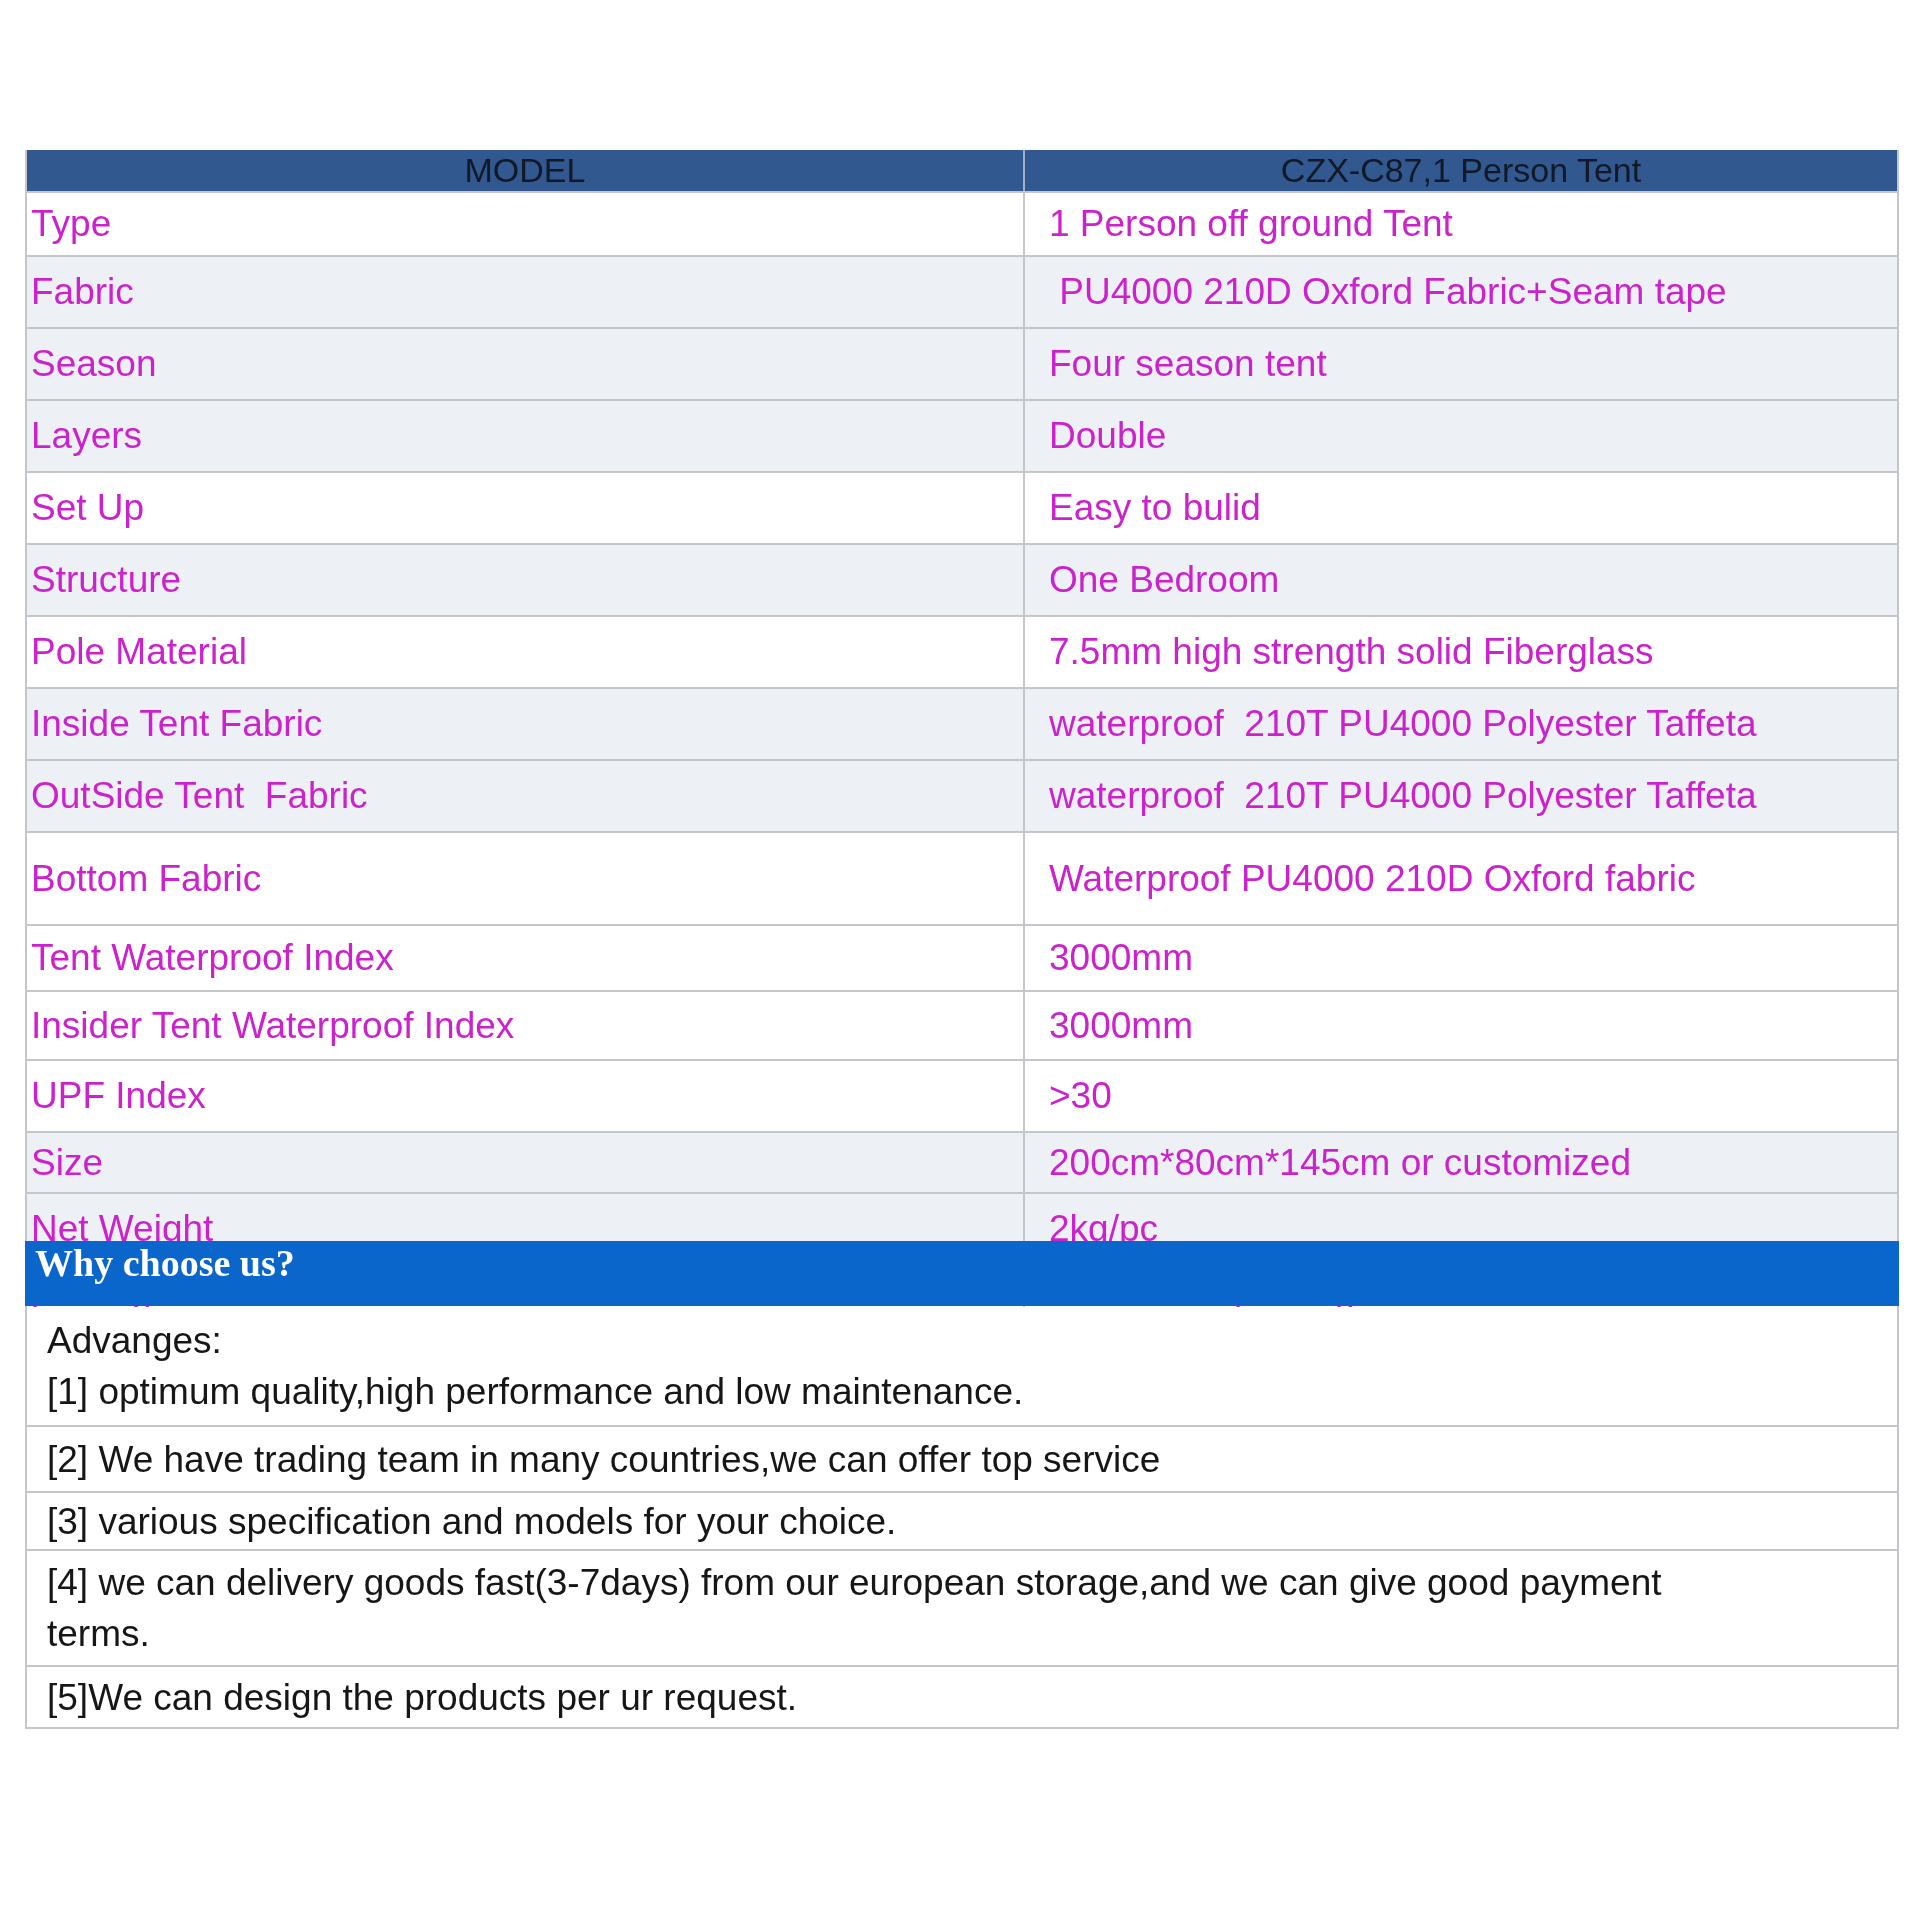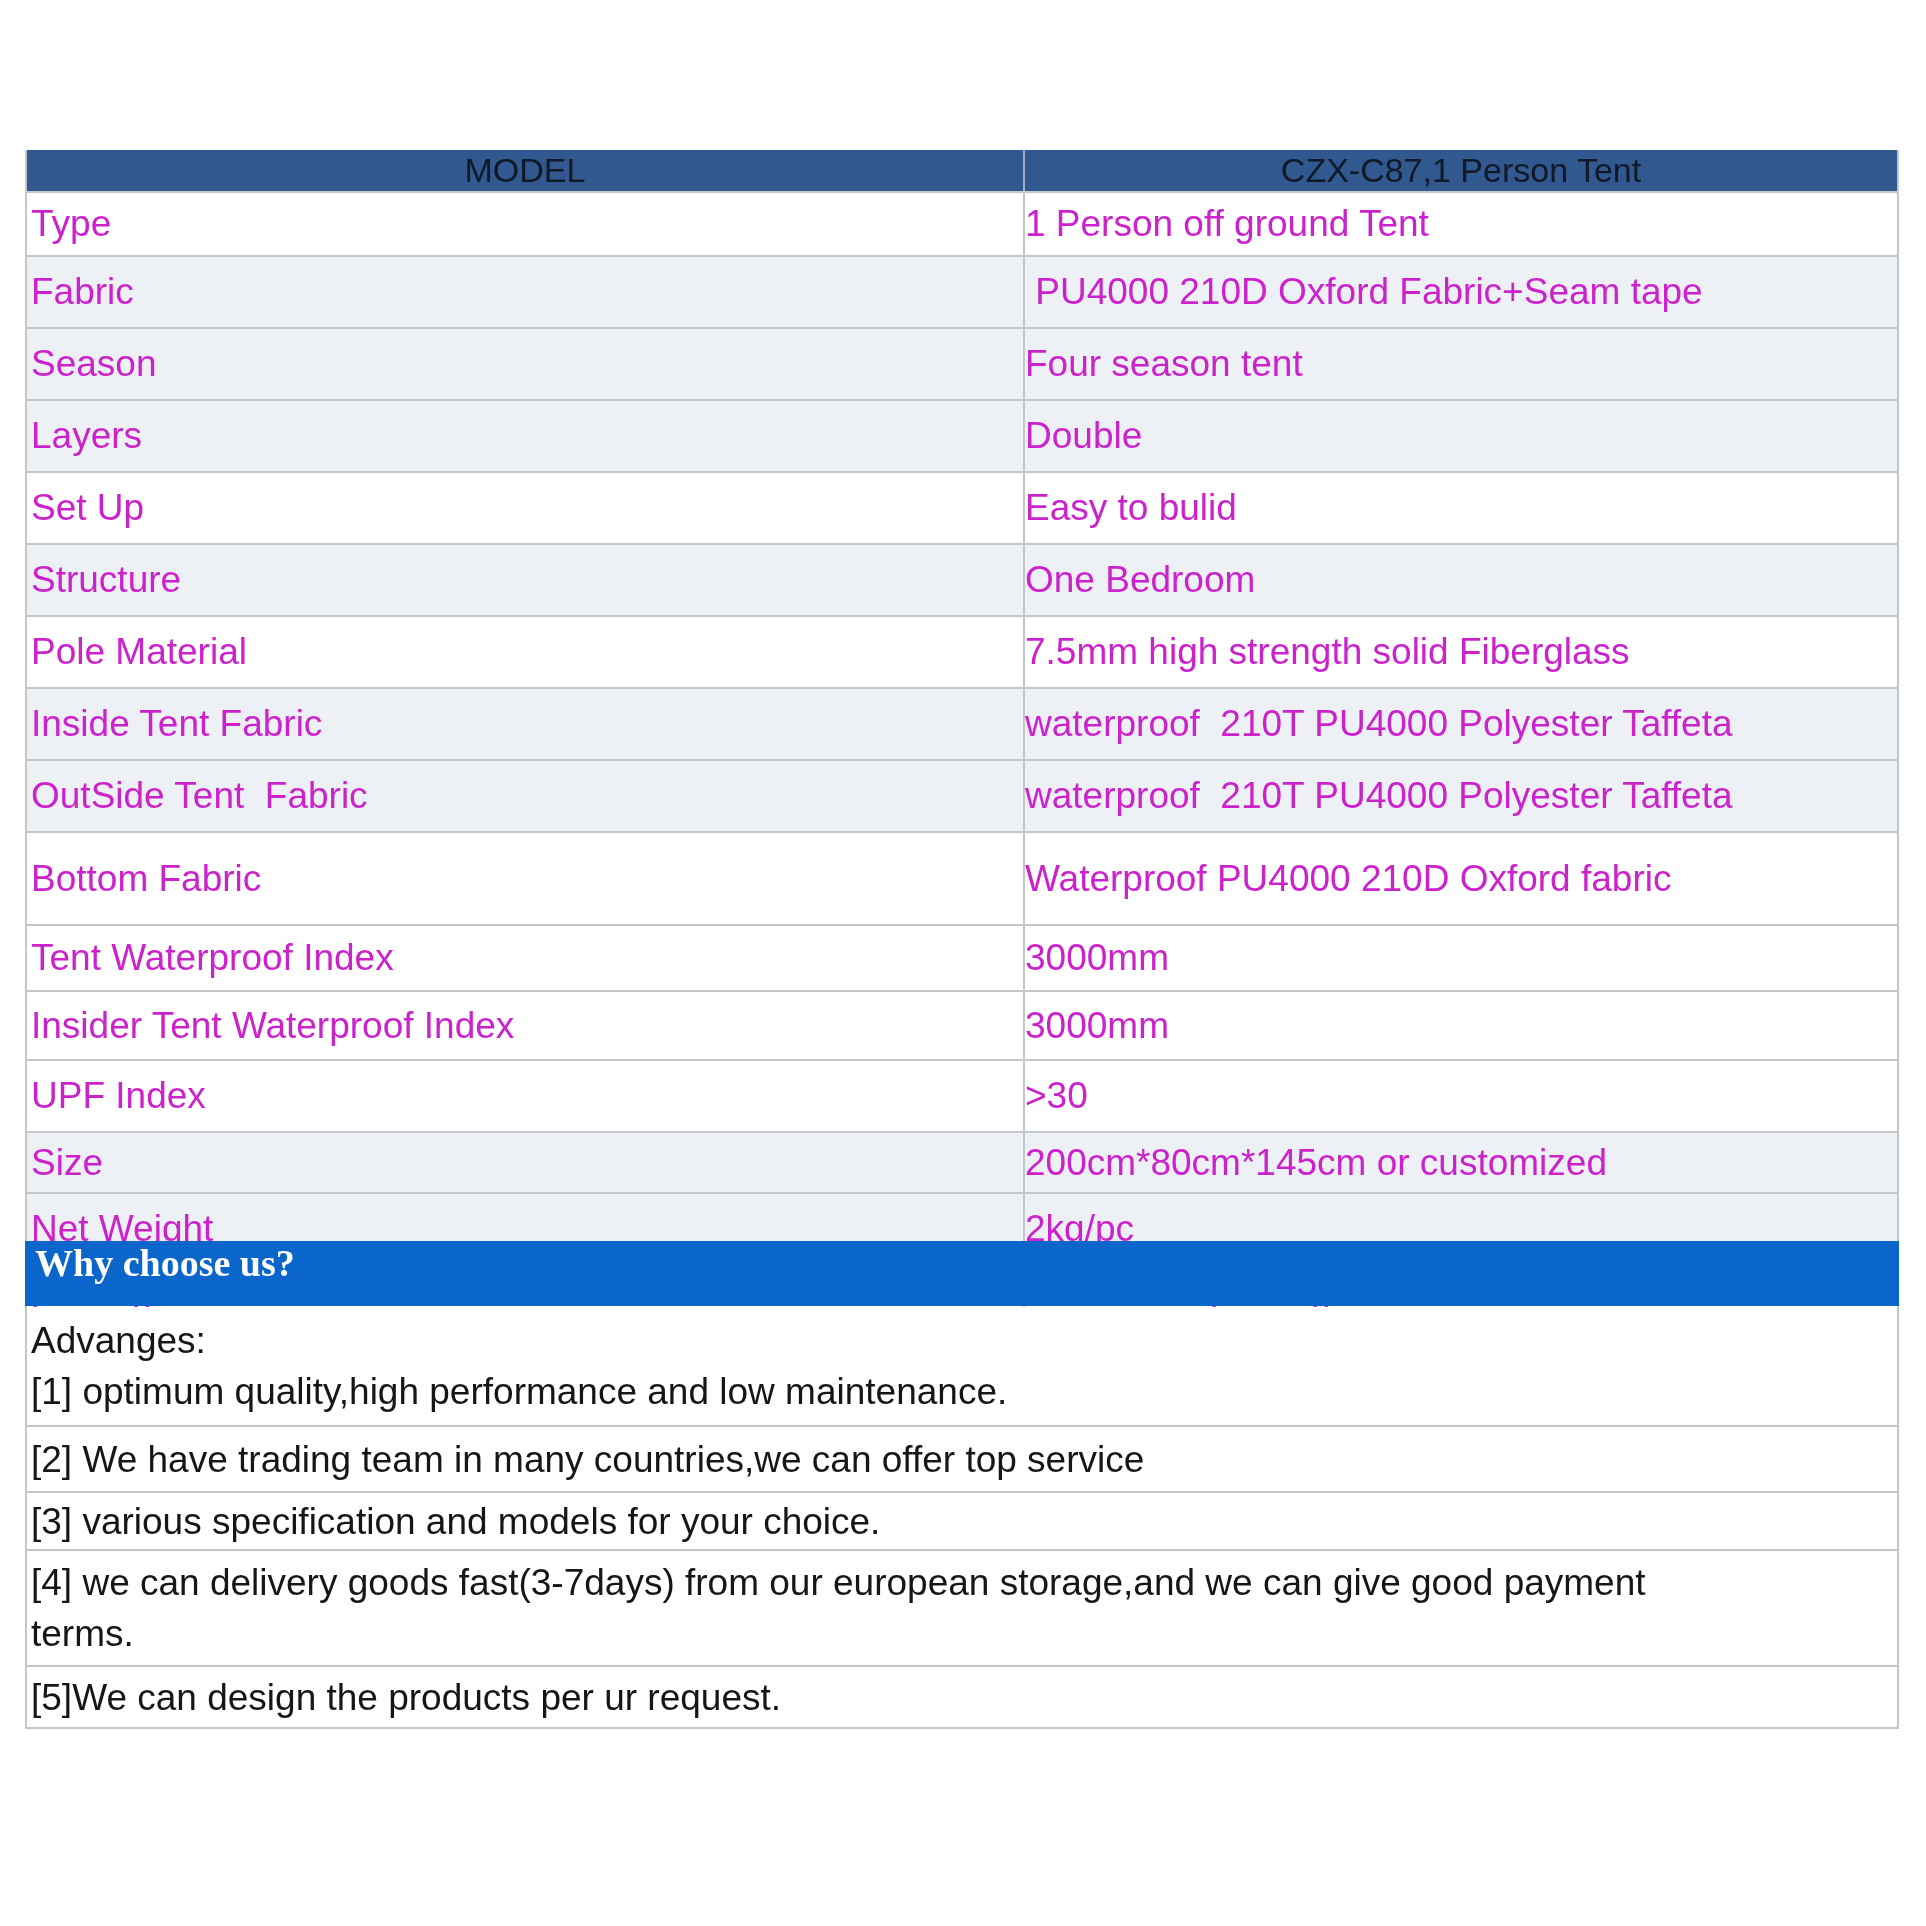--- a/index.html
+++ b/index.html
@@ -67,21 +67,21 @@
   .rows .spec-row:nth-child(12) { height: 69px; }
   .rows .spec-row:nth-child(13) { height: 72px; }
   .rows .spec-row:nth-child(14) { height: 61px; }
   .rows .spec-row:nth-child(16) { height: 52px; border-bottom: 2px solid var(--border); }
 
   .cell {
     display: flex; align-items: center;
     overflow: hidden;
   }
   .cell.c1 { width: 996px; padding-left: 4px; border-radius: 9px; }
-  .cell.c2 { flex: 1; border-left: 2px solid var(--border); padding-left: 0; }
+  .cell.c2 { flex: 1; border-left: 2px solid var(--border); padding-left: 24px; }
   .spec-label, .spec-value {
     font-size: 37px;
     color: var(--spec-text);
     white-space: pre;
   }
 
   
   .banner {
     position: absolute;
     left: 25px; top: 1241px; width: 1874px; height: 65px;
@@ -101,21 +101,21 @@
   .advantages {
     position: absolute;
     left: 25px; top: 1307px; width: 1874px;
     border-left: 2px solid var(--border);
     border-right: 2px solid var(--border);
     background: #ffffff;
   }
   .adv-row {
     display: flex; flex-direction: column; justify-content: center;
     border-bottom: 2px solid var(--border);
-    padding-left: 4px;
+    padding-left: 20px;
   }
   .advantages .adv-row:nth-child(1) { height: 120px; }
   .advantages .adv-row:nth-child(2) { height: 66px; }
   .advantages .adv-row:nth-child(3) { height: 58px; }
   .advantages .adv-row:nth-child(4) { height: 116px; }
   .advantages .adv-row:nth-child(5) { height: 62px; }
   .adv-line {
     font-size: 37px;
     line-height: 51px;
     color: var(--body-text);

